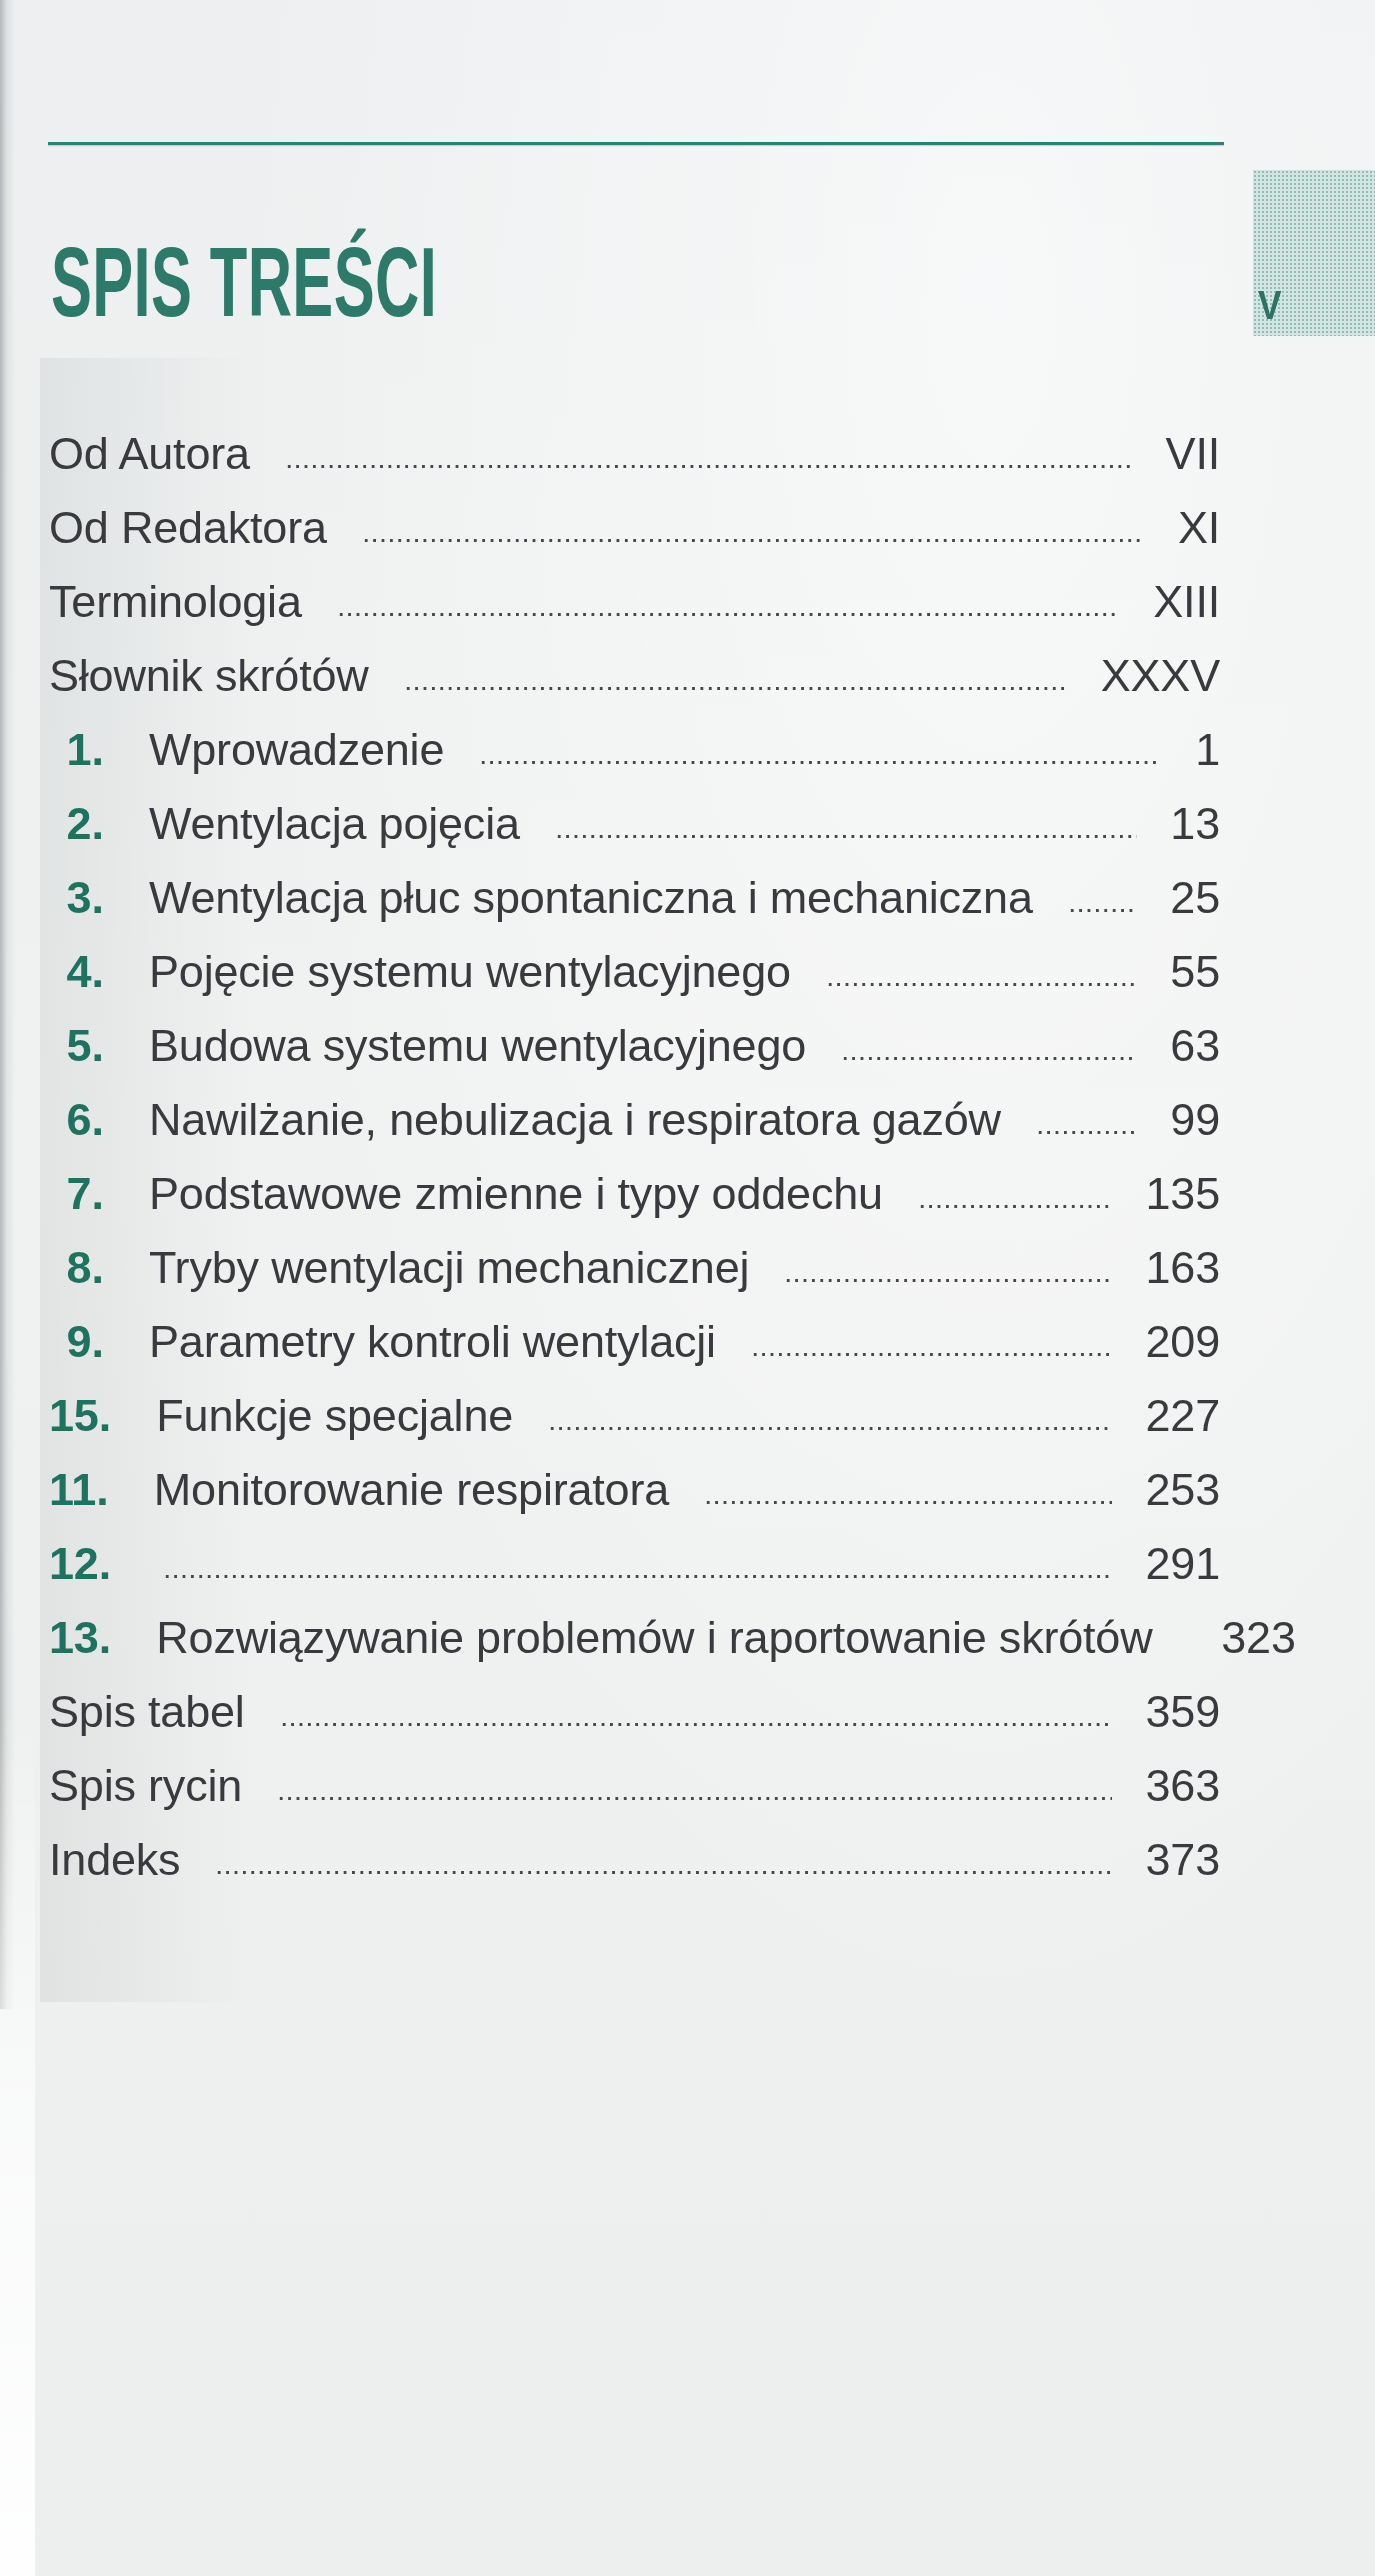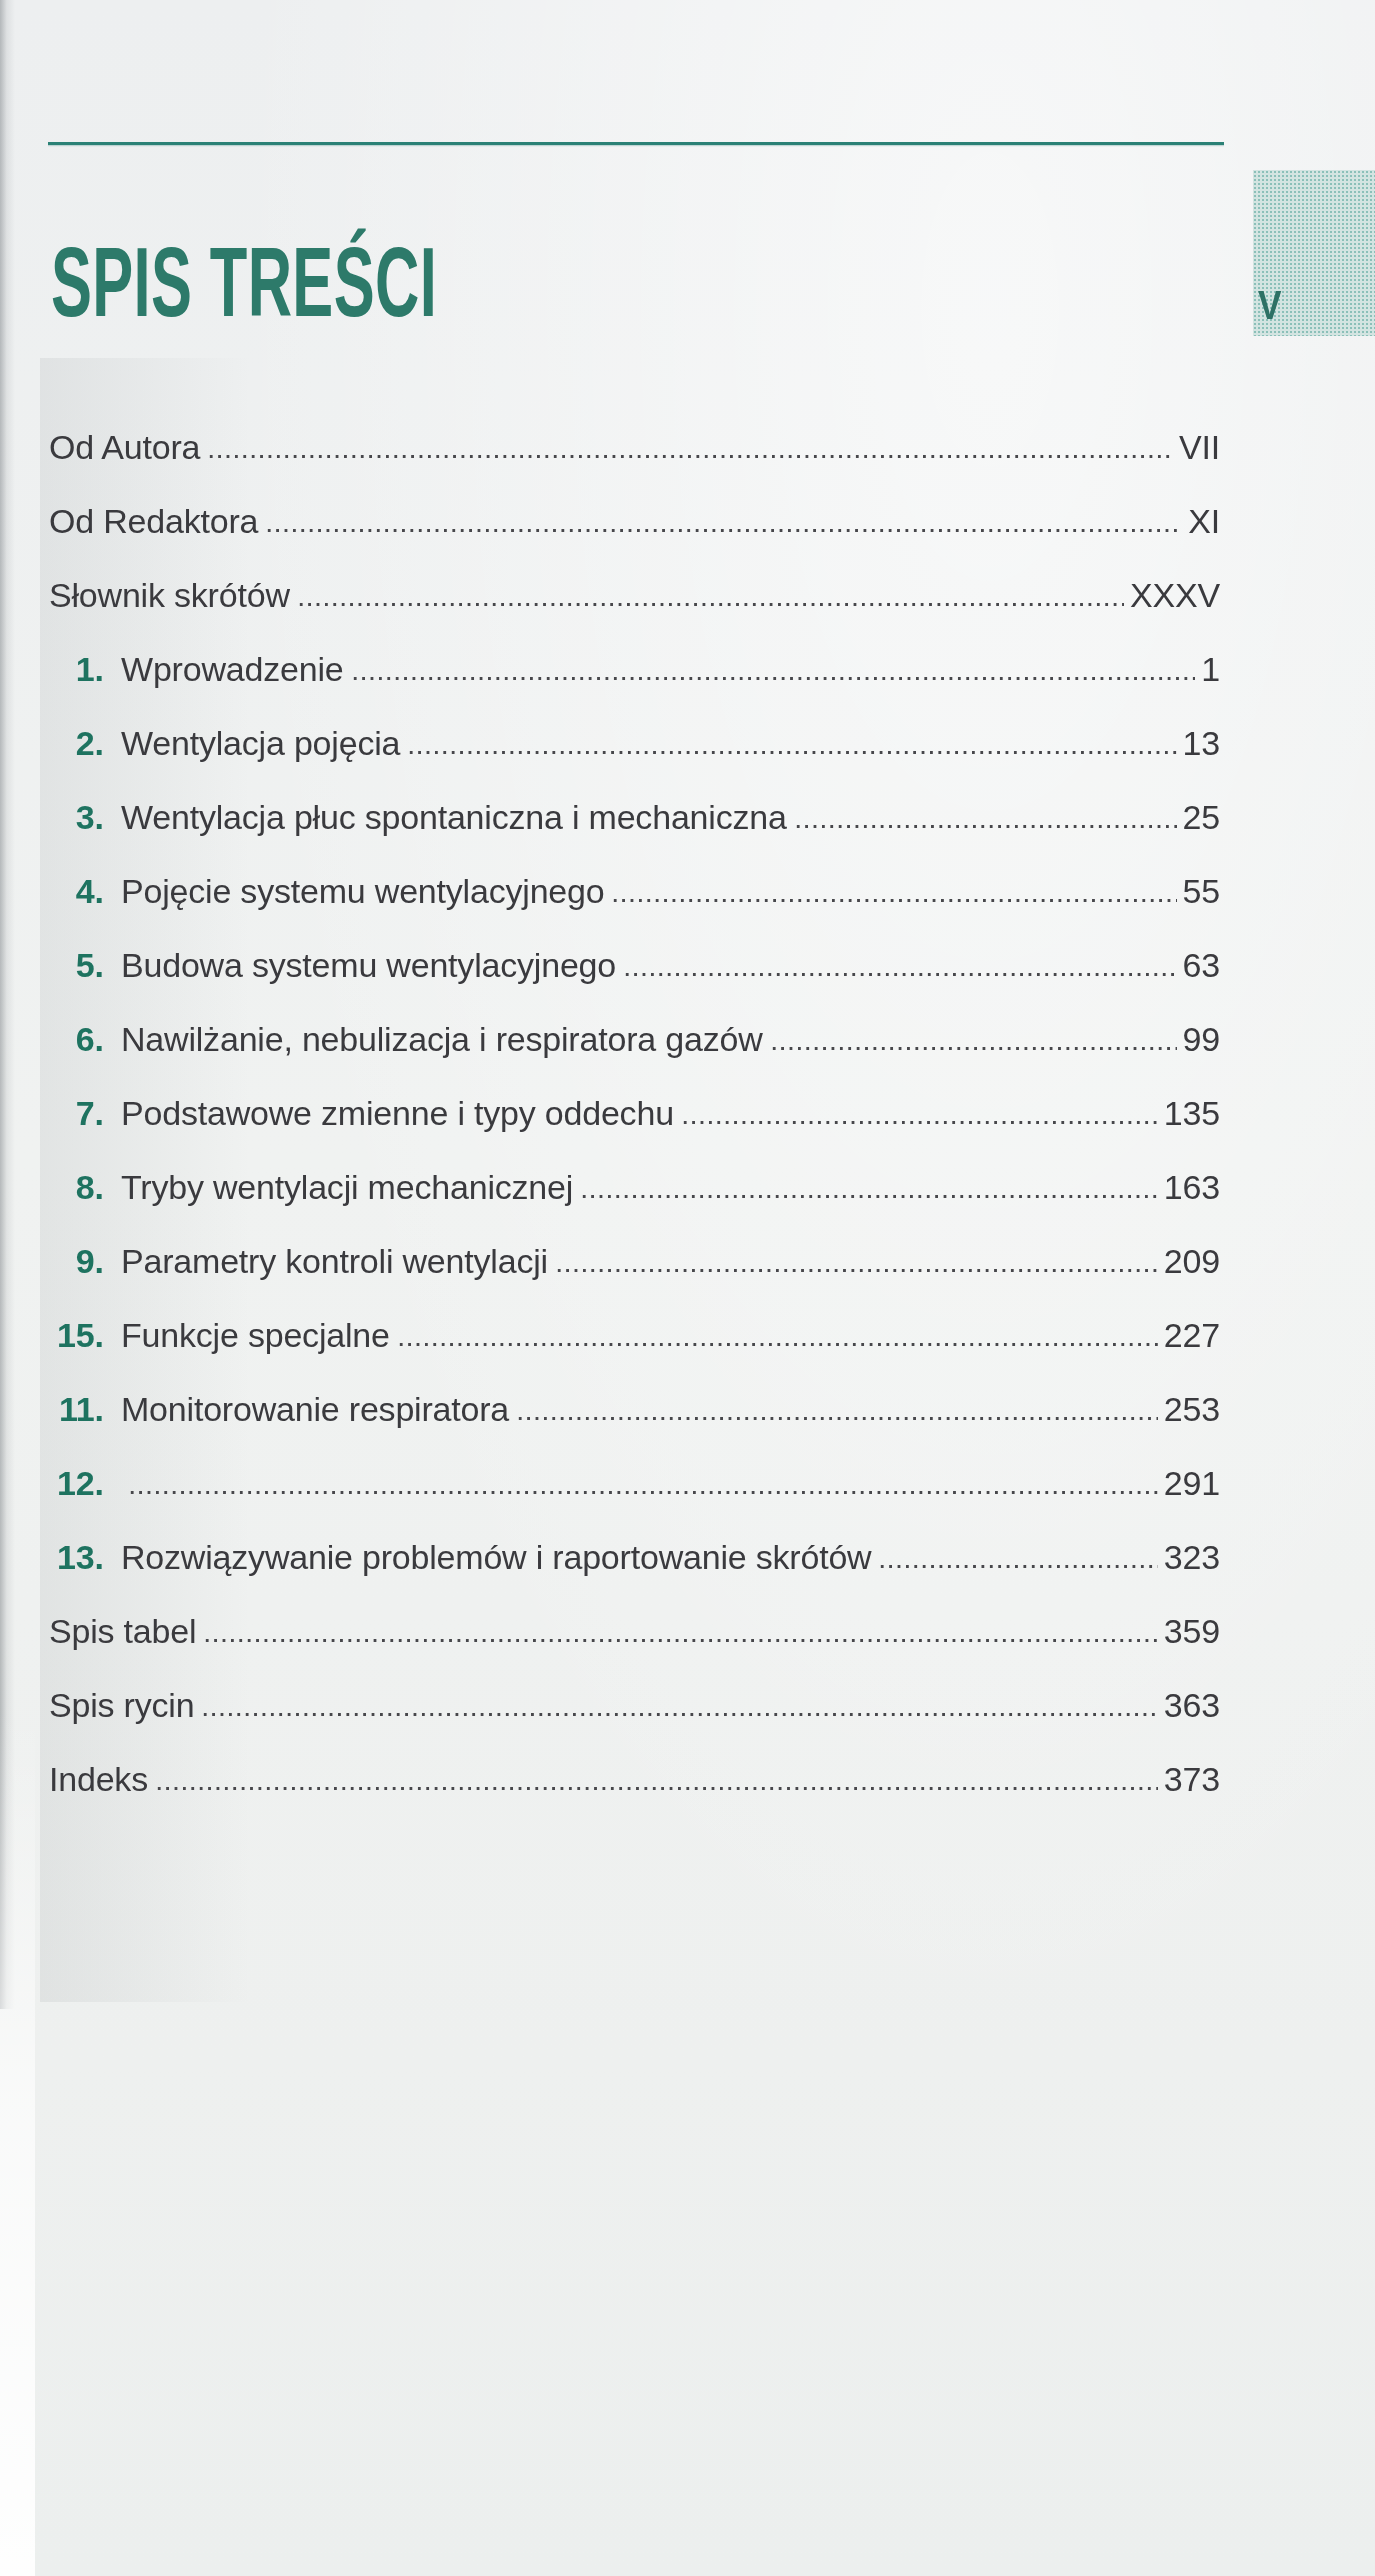--- a/index.html
+++ b/index.html
@@ -62,23 +62,24 @@
   
   .toc {
     position: absolute; left: 49px; top: 400px; width: 1171px;
   }
   .toc-row {
     height: 74px;
     box-sizing: border-box;
     padding-top: 12.7px;
     display: flex;
     align-items: baseline;
-    font-size: 34px;
+    font-size: 45px;
     color: #3a3a3e;
     letter-spacing: -0.2px;
+    gap: 28px;
   }
   .toc-num {
     flex: 0 0 72px;
     box-sizing: border-box;
     padding-right: 17.3px;
     text-align: right;
     font-weight: bold;
     color: #1e7360;
     white-space: nowrap;
   }
@@ -119,20 +120,25 @@
       <span class="toc-label">Od Autora</span>
       <span class="toc-dots"></span>
       <span class="toc-page">VII</span>
     </div>
     <div class="toc-row">
       <span class="toc-label">Od Redaktora</span>
       <span class="toc-dots"></span>
       <span class="toc-page">XI</span>
     </div>
     <div class="toc-row">
+      <span class="toc-label">Terminologia</span>
+      <span class="toc-dots"></span>
+      <span class="toc-page">XIII</span>
+    </div>
+    <div class="toc-row">
       <span class="toc-label">Słownik skrótów</span>
       <span class="toc-dots"></span>
       <span class="toc-page">XXXV</span>
     </div>
     <div class="toc-row">
       <span class="toc-num">1.</span>
       <span class="toc-label">Wprowadzenie</span>
       <span class="toc-dots"></span>
       <span class="toc-page">1</span>
     </div>

